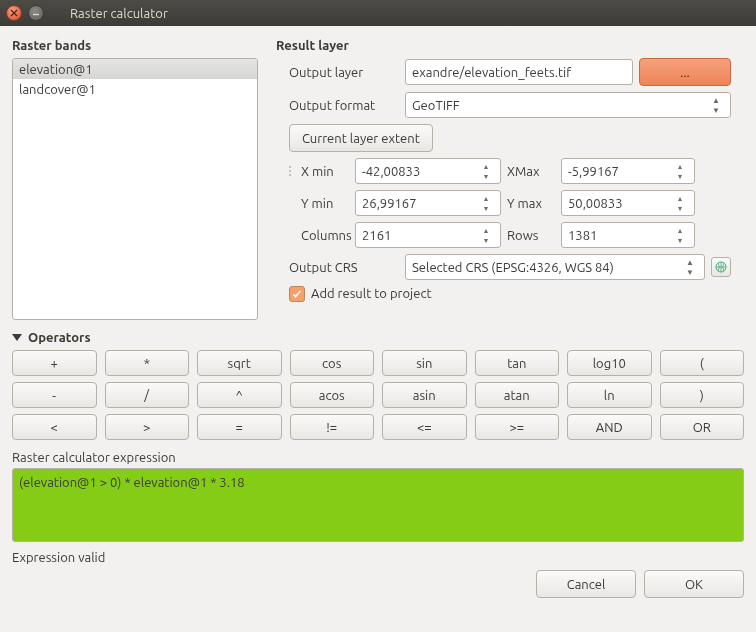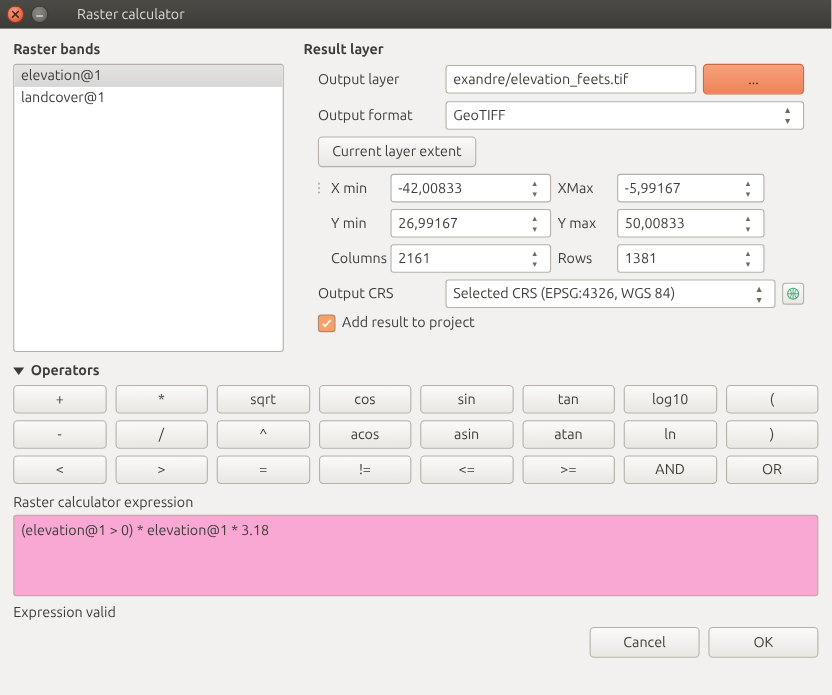--- a/index.html
+++ b/index.html
@@ -28,21 +28,21 @@
 .check{display:inline-flex;gap:6px}
 .checkbox{width:14px;height:14px;border:1px solid #b08a65;border-radius:3px;background:#f7a06a;display:flex;align-items:center;justify-content:center}
 .checkbox svg{width:10px;height:10px}
 .ops{margin-top:10px}
 .ops-head{display:flex;align-items:center;gap:6px;font-weight:600;margin:6px 0}
 .tri{width:0;height:0;border-left:5px solid transparent;border-right:5px solid transparent;border-top:7px solid #3c3b37}
 .opgrid{display:flex;flex-direction:column;gap:6px}
 .oprow{display:flex;gap:8px}
 .opbtn{flex:1;height:24px;font-size:13px}
 .expr-hdr{font-weight:400;margin:10px 0 4px 0}
-.expr{background:#f9a8d4;border:1px solid #b5b1a8;border-radius:3px;height:60px;padding:6px}
+.expr{background:#84cc16;border:1px solid #b5b1a8;border-radius:3px;height:60px;padding:6px}
 .status{margin:8px 0 6px 0}
 .footer{display:flex;justify-content:flex-end;gap:8px;margin-top:4px}
 .wlbl{width:90px}
 .grip{width:6px;display:flex;flex-direction:column;justify-content:center;gap:2px;cursor:ew-resize}
 .grip span{width:2px;height:2px;background:#b5b0a6;border-radius:50%;display:block}
 .crs-ico{width:18px;height:18px;border:1px solid #b5b1a8;border-radius:3px;background:linear-gradient(#fafaf9,#e9e7e3);display:flex;align-items:center;justify-content:center}
 </style>
 </head>
 <body>
 

